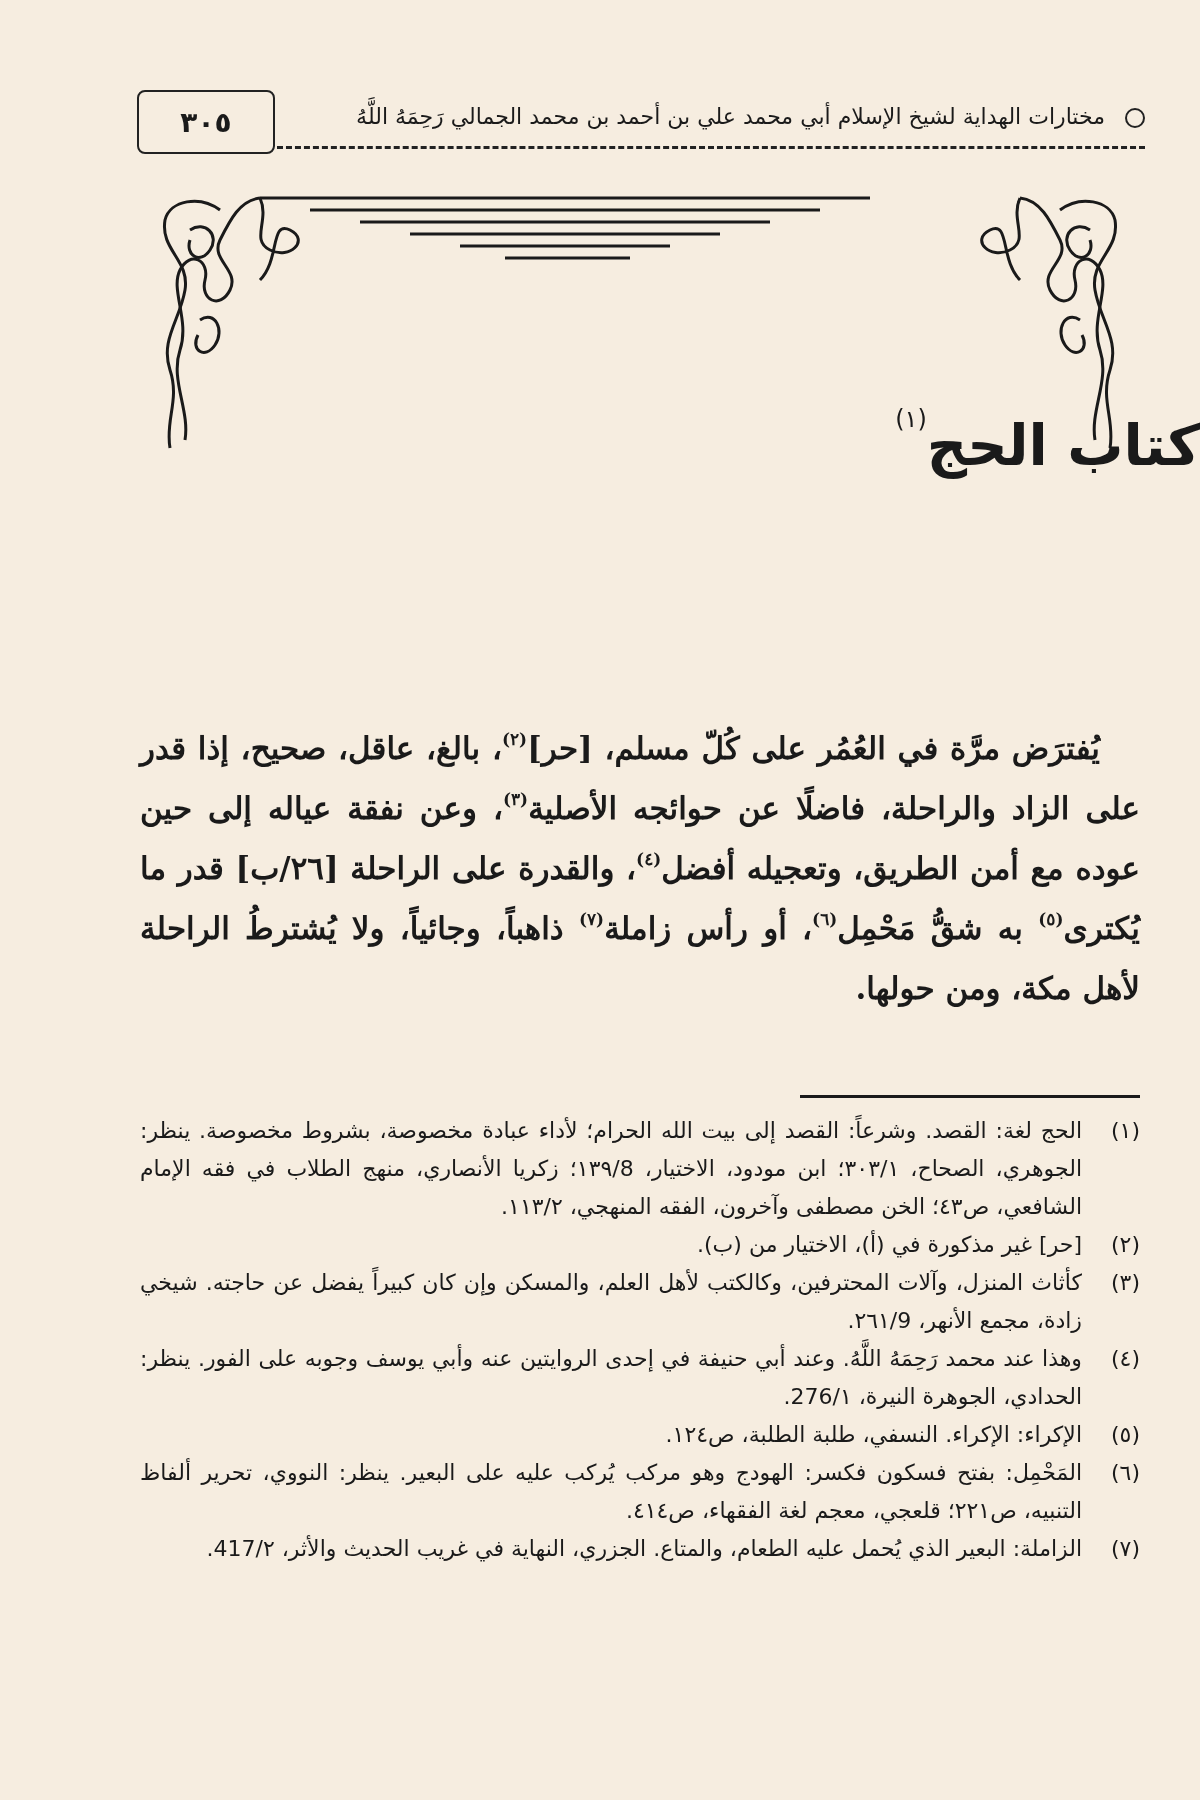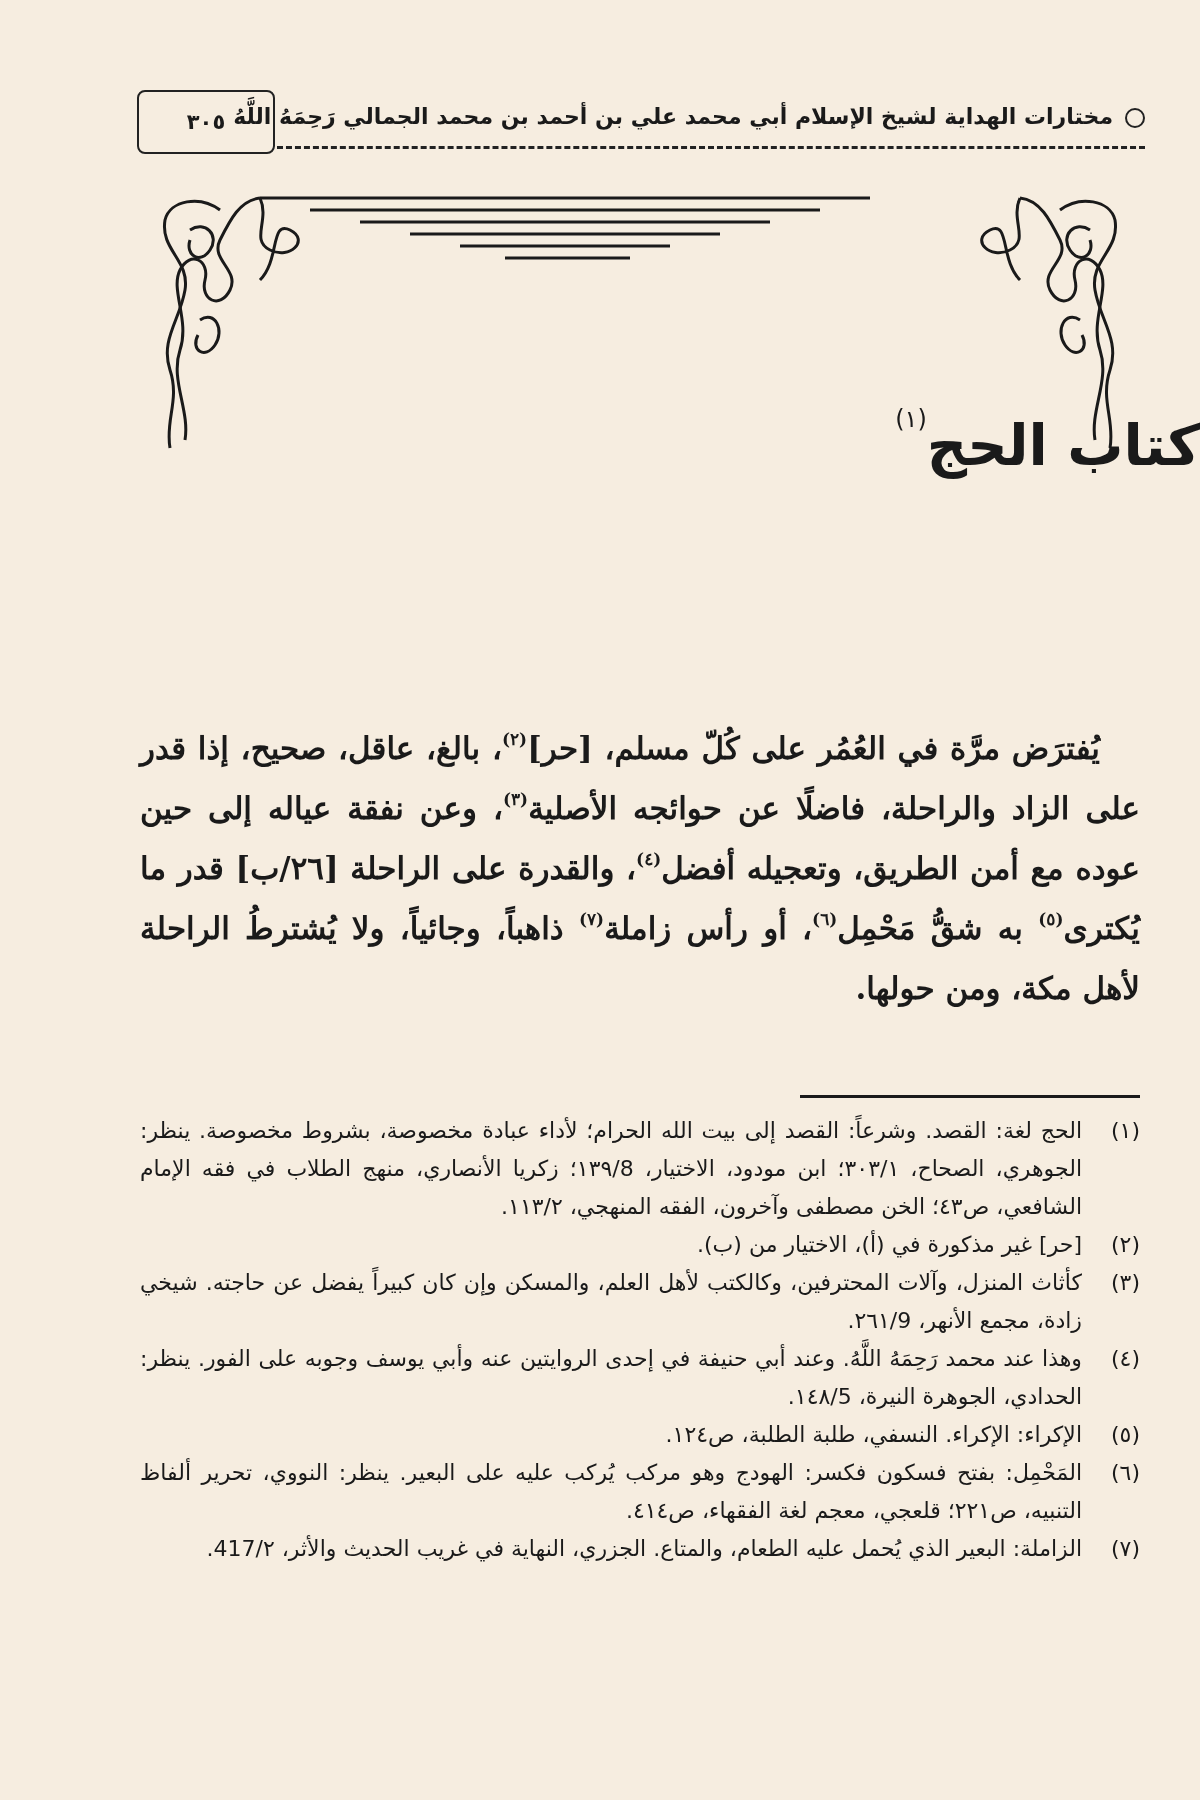--- a/index.html
+++ b/index.html
@@ -10,26 +10,26 @@
       color:#1a1a1a;
       position:relative;
     }
     .page { position:absolute; left:0; top:0; width:1200px; height:1800px; }
     
     .header { position:absolute; left:135px; top:88px; width:1010px; height:70px; direction:rtl; }
     .page-num-box {
       position:absolute; left:2px; top:2px; width:138px; height:64px;
       border:2.5px solid #222; border-radius:8px; box-sizing:border-box;
       display:flex; align-items:center; justify-content:center;
-      font-size:21px; font-weight:bold; font-family:"DejaVu Sans", sans-serif;
+      font-size:28px; font-weight:bold; font-family:"DejaVu Sans", sans-serif;
       direction:ltr;
     }
     .header-title {
-      position:absolute; right:32px; top:16px;
-      font-size:22px; font-weight:bold; font-family:"DejaVu Sans", sans-serif;
+      position:absolute; right:40px; top:16px;
+      font-size:22px; font-weight:normal; font-family:"DejaVu Sans", sans-serif;
       white-space:nowrap; direction:rtl;
     }
     .header-circle {
       position:absolute; right:0; top:20px; width:20px; height:20px;
       border:2.5px solid #222; border-radius:50%; box-sizing:border-box;
     }
     .header-dashes {
       position:absolute; left:142px; right:0; top:58px; height:0;
       border-top:3px dashed #222;
     }
@@ -115,21 +115,21 @@
     <div class="fn-item">
       <span class="fn-num">(٢)</span>
       <span class="fn-text">[حر] غير مذكورة في (أ)، الاختيار من (ب).</span>
     </div>
     <div class="fn-item">
       <span class="fn-num">(٣)</span>
       <span class="fn-text">كأثاث المنزل، وآلات المحترفين، وكالكتب لأهل العلم، والمسكن وإن كان كبيراً يفضل عن حاجته. شيخي زادة، مجمع الأنهر، ٢٦١/9.</span>
     </div>
     <div class="fn-item">
       <span class="fn-num">(٤)</span>
-      <span class="fn-text">وهذا عند محمد رَحِمَهُ اللَّهُ. وعند أبي حنيفة في إحدى الروايتين عنه وأبي يوسف وجوبه على الفور. ينظر: الحدادي، الجوهرة النيرة، ١٤٨/5.</span>
+      <span class="fn-text">وهذا عند محمد رَحِمَهُ اللَّهُ. وعند أبي حنيفة في إحدى الروايتين عنه وأبي يوسف وجوبه على الفور. ينظر: الحدادي، الجوهرة النيرة، 276/١.</span>
     </div>
     <div class="fn-item">
       <span class="fn-num">(٥)</span>
       <span class="fn-text">الإكراء: الإكراء. النسفي، طلبة الطلبة، ص١٢٤.</span>
     </div>
     <div class="fn-item">
       <span class="fn-num">(٦)</span>
       <span class="fn-text">المَحْمِل: بفتح فسكون فكسر: الهودج وهو مركب يُركب عليه على البعير. ينظر: النووي، تحرير ألفاظ التنبيه، ص٢٢١؛ قلعجي، معجم لغة الفقهاء، ص٤١٤.</span>
     </div>
     <div class="fn-item">

